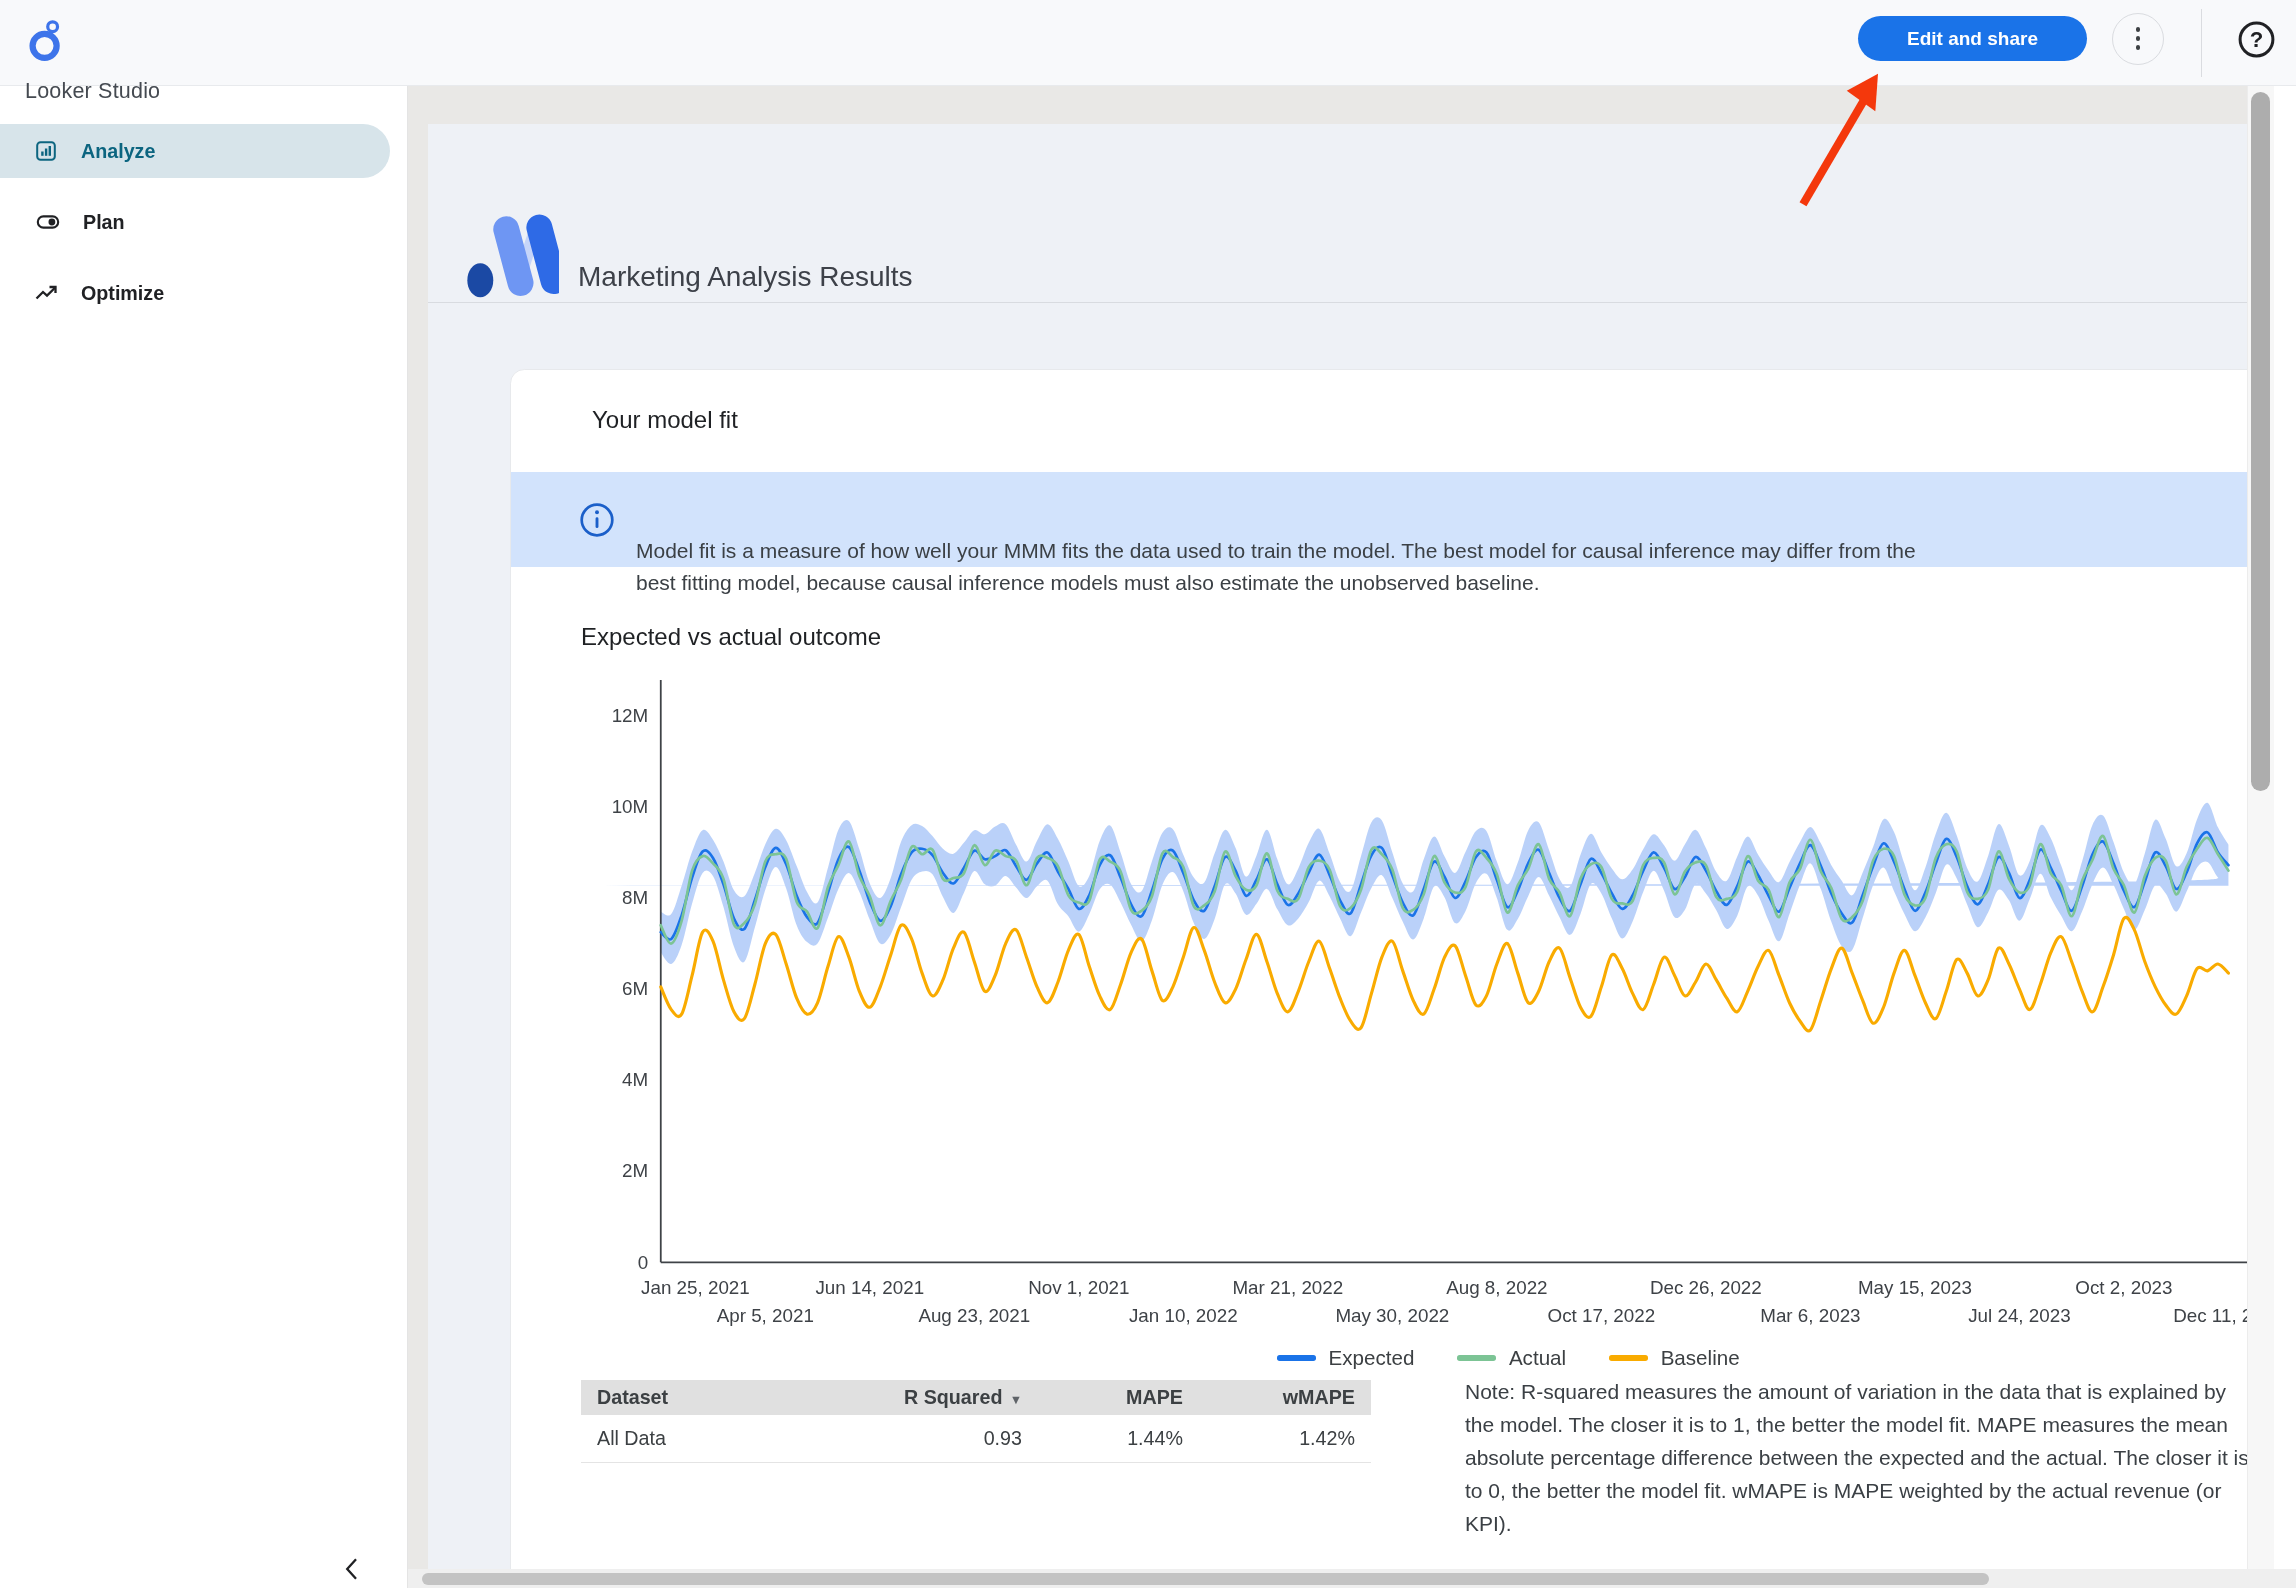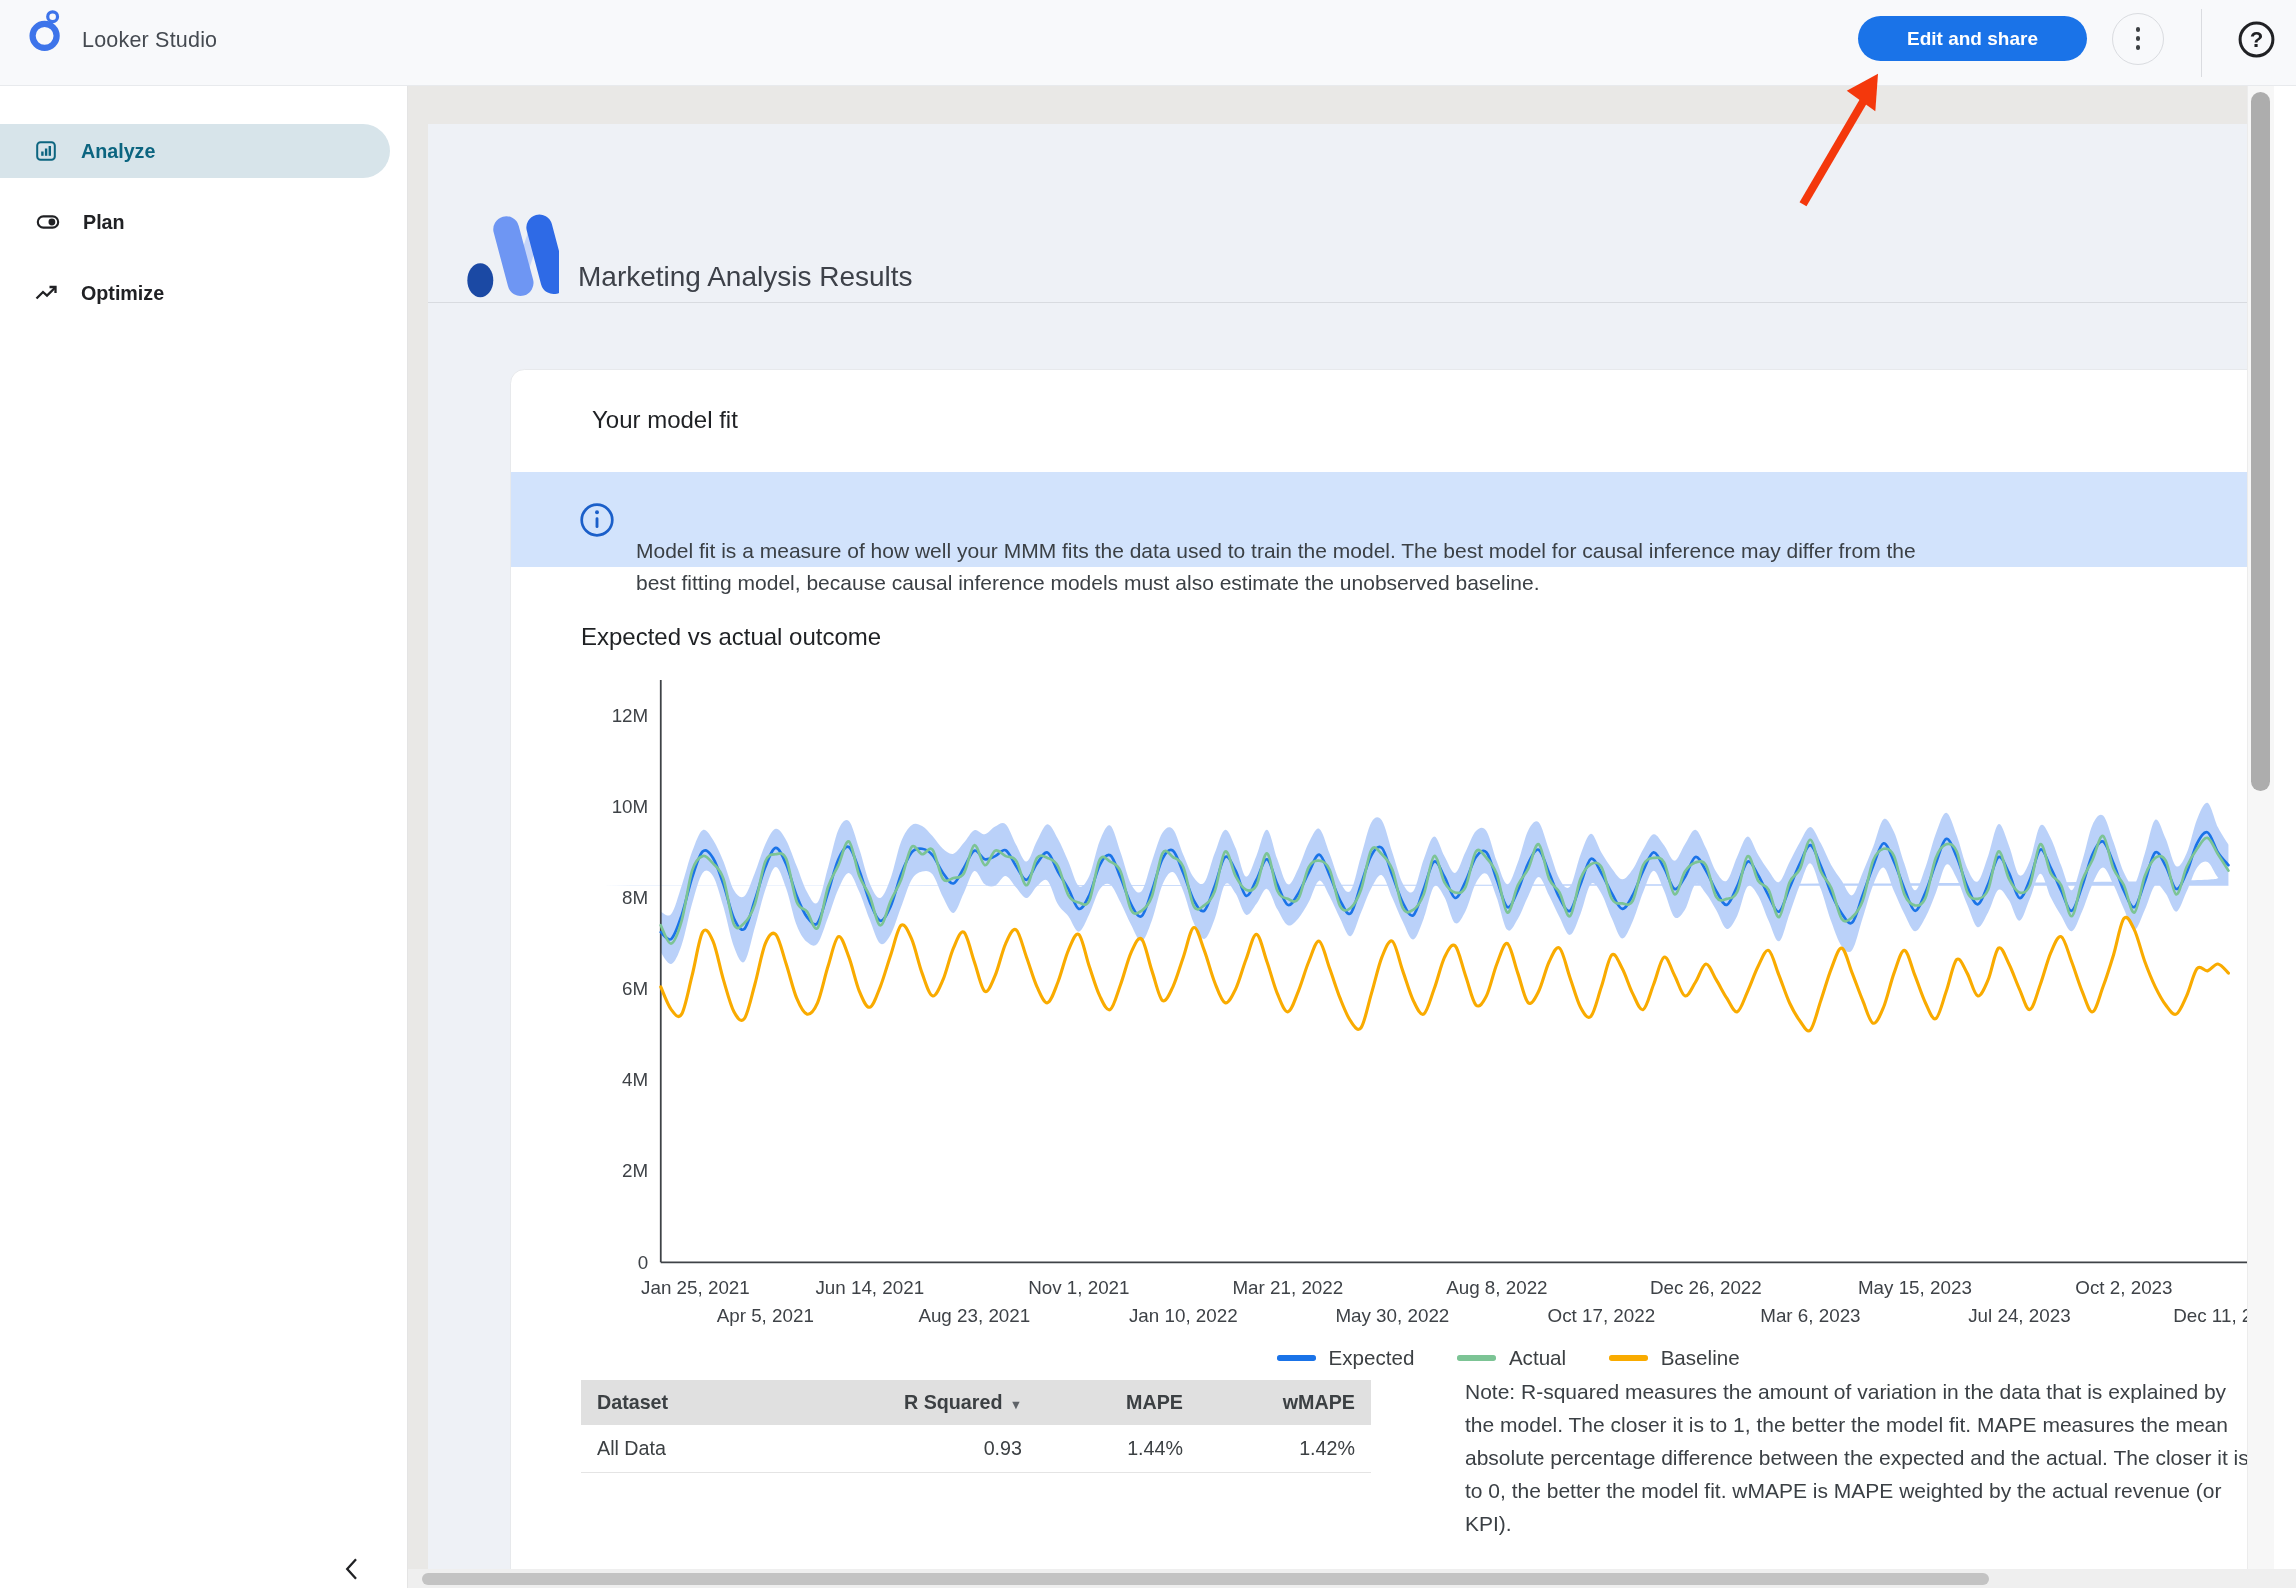--- a/index.html
+++ b/index.html
@@ -1,21 +1,21 @@
 <!DOCTYPE html>
 <html style="font-size:14.3px"><head>
 <meta charset="utf-8">
 <style>
   * { margin:0; padding:0; box-sizing:border-box; }
   html,body { font-family:"Liberation Sans", sans-serif; }
   #frame { position:relative; width:2296px; height:1589px; background:#ffffff; overflow:hidden; }
 
   
   #topbar { position:absolute; left:0; top:0; width:2296px; height:86px; background:#f8f9fb; border-bottom:0.9px solid #e8eaed; z-index:30; }
-  .brand { position:absolute; left:25px; top:8px; display:flex; align-items:flex-end; gap:16px; }
+  .brand { position:absolute; left:25px; top:18px; display:flex; align-items:flex-start; gap:16px;flex-direction:column; }
   .brand-title { font-size:21.5px; color:#454a51; letter-spacing:0.2px; }
   .primary-btn { position:absolute; left:1858px; top:16px; width:229px; height:45px; border:none; border-radius:23px;
     background:#1a73e8; color:#fff; font-size:19px; font-weight:bold; font-family:"Liberation Sans",sans-serif; cursor:pointer; }
   .kebab-btn { position:absolute; left:2112px; top:12.5px; width:52px; height:52px; border-radius:50%; border:0.9px solid #dadce0; background:#f8f9fb;
     display:flex; align-items:center; justify-content:center; cursor:pointer; }
   .kebab-dots { display:flex; flex-direction:column; gap:4.5px; }
   .kebab-dots span { width:4.5px; height:4.5px; border-radius:50%; background:#3c4043; }
   .topbar-divider { position:absolute; left:2201px; top:9px; width:0.9px; height:68px; background:#dadce0; }
   .help-btn { position:absolute; left:2237px; top:19.7px; width:39px; height:39px; background:transparent; border:none; cursor:pointer; }
 
@@ -60,21 +60,21 @@
   #chart-wrap { position:absolute; left:36px; top:301px; width:1711px; height:706px; }
   #chart-svg text { font-family:"Liberation Sans",sans-serif; }
 
   #legend { position:absolute; left:766px; top:976px; display:flex; align-items:center; gap:43px; }
   .legend-item { display:flex; align-items:center; gap:12.5px; }
   .legend-swatch { width:39px; height:5.4px; border-radius:2.7px; }
   .legend-label { font-size:20.6px; color:#3c4043; }
 
   
   #fit-table { position:absolute; left:70px; top:1010px; width:790px; border-collapse:collapse; font-size:19.7px; color:#3c4043; }
-  #fit-table th { background:#e0e0e0; font-weight:bold; height:45px; text-align:right; padding:1px 16px; white-space:nowrap;margin-top:14px; }
+  #fit-table th { background:#e0e0e0; font-weight:bold; height:35px; text-align:right; padding:1px 16px; white-space:nowrap;margin-top:14px; }
   #fit-table th:first-child { text-align:left; }
   #fit-table td { height:47px; text-align:right; padding:4px 16px; border-bottom:0.9px solid #e4e4e4; background:#fff; }
   #fit-table td:first-child { text-align:left; }
   #fit-table .spacer td { height:107px; border-bottom:none; }
   .sort-caret { font-size:12.5px; color:#5f6368; margin-left:7.2px; }
 
   #note-text { position:absolute; left:954px; top:1005px; width:788px; font-size:21px; line-height:33px; color:#3b4045; }
 </style>
 </head>
 <body>

